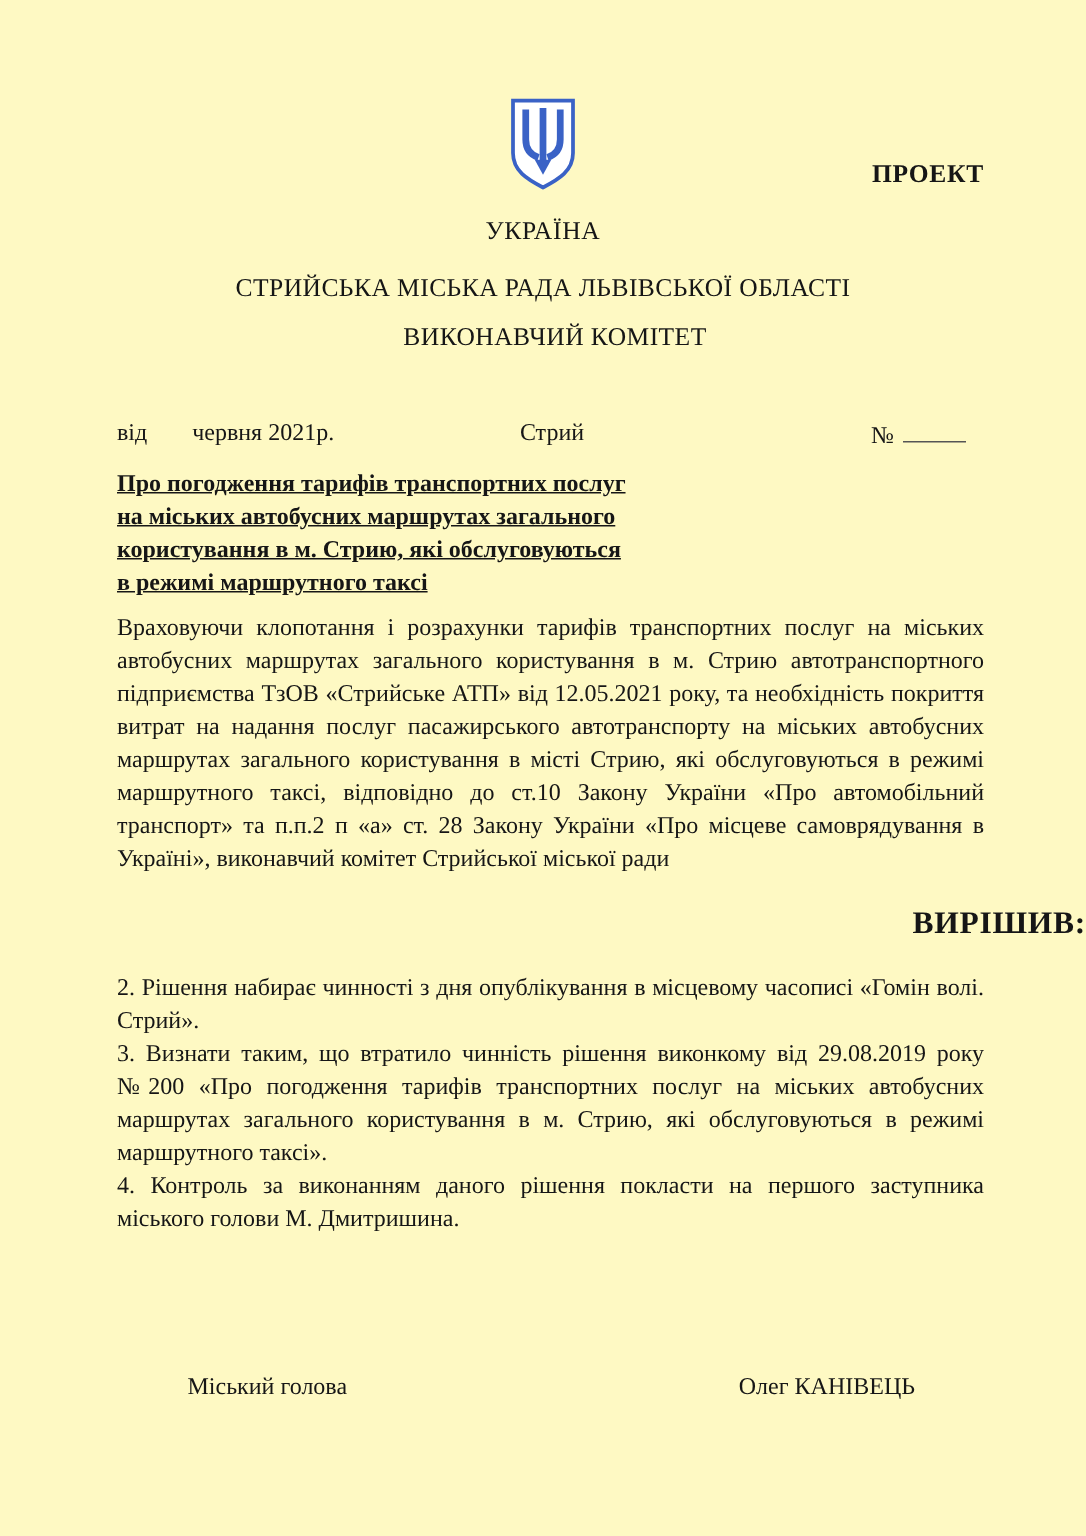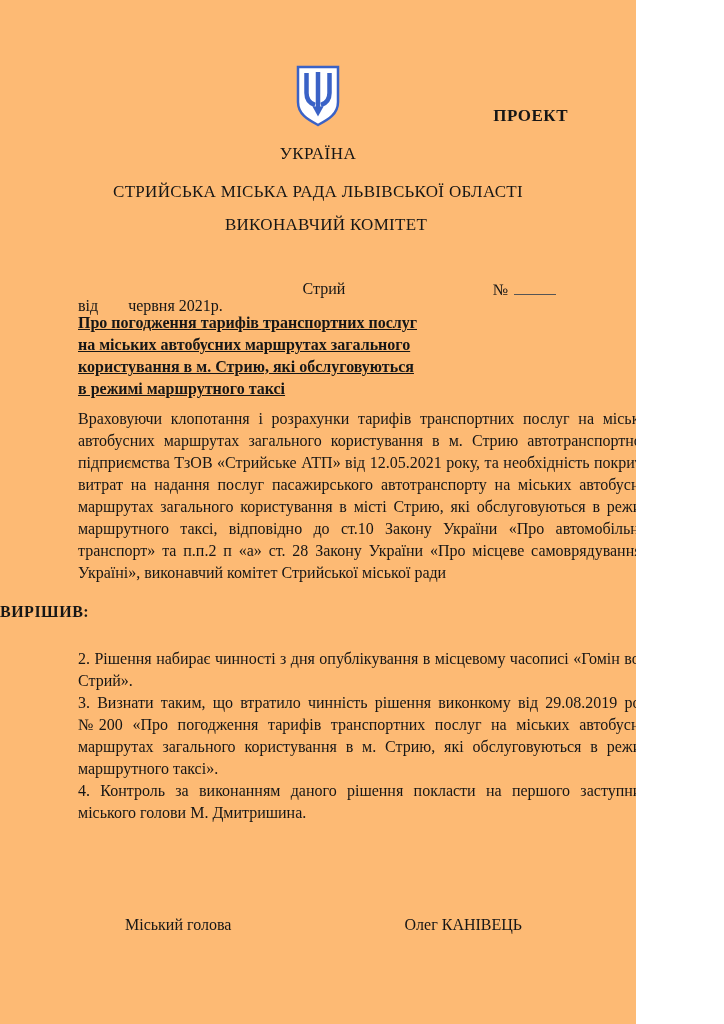--- a/index.html
+++ b/index.html
@@ -6,23 +6,23 @@
   body {
     width: 724px;
     height: 1024px;
     background: #ffffff;
     font-family: "Liberation Serif", "DejaVu Serif", serif;
     color: #161616;
     -webkit-font-smoothing: antialiased;
   }
   .page {
     position: relative;
-    width: 636px;
+    width: 724px;
     height: 1024px;
-    background: #fdba74;
+    background: #fef9c3;
     overflow: hidden;
   }
   .emblem {
     position: absolute;
     top: 64px;
     left: 50%;
     transform: translateX(-50%);
     width: 50px;
     height: 64px;
   }
@@ -45,21 +45,21 @@
   .council-title { font-size: 17px; margin-top: 18px; letter-spacing: 0.3px; }
   .committee-title { font-size: 17px; margin-top: 13px; letter-spacing: 0.3px; margin-left: 16px; }
   .doc-type-title { font-size: 18px; font-weight: bold; margin-top: 12px; letter-spacing: 2px; }
   .meta-line {
     position: absolute;
     top: 280px;
     left: 78px;
     right: 66px;
     font-size: 16px;
   }
-  .meta-left { position: absolute; left: 0; top: 17px; }
+  .meta-left { position: absolute; left: 0; top: 0; }
   .meta-gap { display: inline-block; width: 30px; }
   .meta-city { position: absolute; left: 0; right: 0; text-align: center; top: 0; }
   .meta-right { position: absolute; right: 14px; top: 0; }
   .number-blank {
     display: inline-block;
     width: 42px;
     border-bottom: 1.5px solid #555;
     height: 14px;
     margin-left: 6px;
     vertical-align: baseline;
@@ -82,23 +82,23 @@
     font-size: 16px;
     line-height: 22px;
     text-align: justify;
     margin: 0;
   }
   .resolved-heading {
     position: absolute;
     top: 603px;
     left: 0;
     width: 100%;
-    text-align: left;
+    text-align: right;
     font-weight: bold;
-    font-size: 16px;
+    font-size: 21px;
     letter-spacing: 0.5px;
   }
   .items {
     position: absolute;
     top: 648px;
     left: 78px;
     width: 578px;
     font-size: 16px;
     line-height: 22px;
   }

